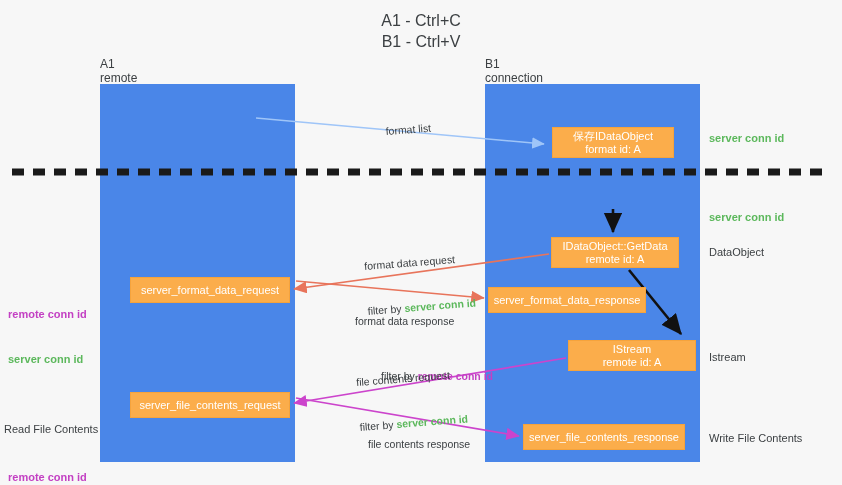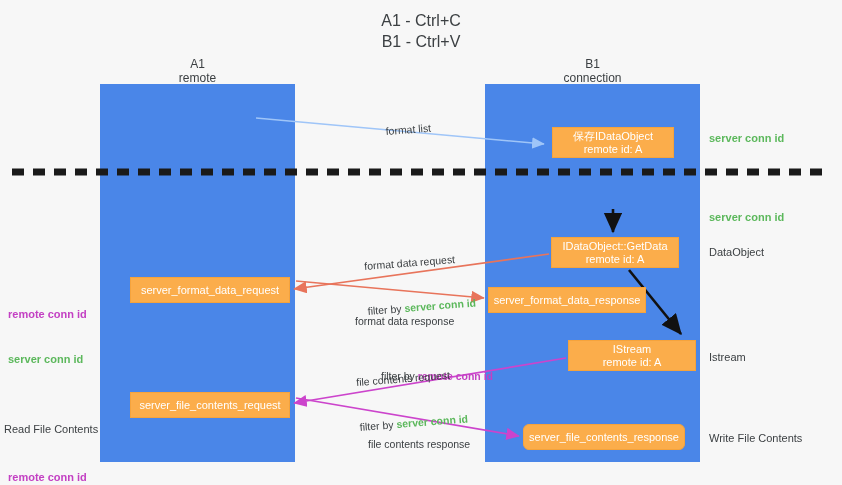--- a/index.html
+++ b/index.html
@@ -15,21 +15,21 @@
   .lane{position:absolute;background:#4a86e8;}
   #lane-a1{left:100px;top:84px;width:195px;height:378px;}
   #lane-b1{left:485px;top:84px;width:215px;height:378px;}
 
   
   #title{
     position:absolute;left:0;top:10px;width:842px;text-align:center;
     font-size:16px;line-height:21px;color:#3c4043;white-space:pre;
   }
   .lane-head{
-    position:absolute;text-align:center;font-size:12px;line-height:14px;
+    position:absolute;text-align:left;font-size:12px;line-height:14px;
     color:#3c4043;white-space:pre;
   }
   #head-a1{left:100px;top:57px;width:195px;}
   #head-b1{left:485px;top:57px;width:215px;}
 
   
   .box{
     position:absolute;box-sizing:border-box;
     display:flex;align-items:center;justify-content:center;
     text-align:center;color:#ffffff;white-space:pre;
@@ -39,21 +39,21 @@
   .box.orange{background:#fbad4b;border:1px solid #f5a33c;}
 
   #box-ctrlc{left:135px;top:104px;width:120px;height:28px;font-size:11.5px;}
   #box-idataobject{left:552px;top:127px;width:122px;height:31px;}
   #box-ctrlv{left:553px;top:180px;width:120px;height:28px;font-size:11.5px;}
   #box-getdata{left:551px;top:237px;width:128px;height:31px;}
   #box-istream{left:568px;top:340px;width:128px;height:31px;}
   #box-fmt-req{left:130px;top:277px;width:160px;height:26px;}
   #box-fmt-resp{left:488px;top:287px;width:158px;height:26px;}
   #box-file-req{left:130px;top:392px;width:160px;height:26px;}
-  #box-file-resp{left:523px;top:424px;width:162px;height:26px;border-radius:6px;}
+  #box-file-resp{left:523px;top:424px;width:162px;height:26px;}
 
   
   .ann{position:absolute;font-size:11px;line-height:15px;white-space:pre;}
   .green-t{color:#5cb85c;font-weight:bold;}
   .magenta-t{color:#c340c3;font-weight:bold;}
   .dark-t{color:#3c4043;}
 
   #ann-r1{left:709px;top:131px;}
   #ann-r2{left:709px;top:210px;}
   #ann-r3{left:709px;top:245px;}
@@ -119,21 +119,21 @@
     <line x1="549" y1="254" x2="294" y2="289" stroke="#e8745b" stroke-width="1.7" marker-end="url(#ah-red)"></line>
 
     <line x1="296" y1="281" x2="484" y2="298" stroke="#e8745b" stroke-width="1.7" marker-end="url(#ah-red)"></line>
 
     <line x1="566" y1="358" x2="294" y2="403" stroke="#cc44cc" stroke-width="1.7" marker-end="url(#ah-mag)"></line>
 
     <line x1="296" y1="398" x2="519" y2="436" stroke="#cc44cc" stroke-width="1.7" marker-end="url(#ah-mag)"></line>
   </svg>
 
   <div class="box orange" id="box-idataobject">保存IDataObject
-remote id: A</div>
+format id: A</div>
   <div class="box orange" id="box-getdata">IDataObject::GetData
 remote id: A</div>
   <div class="box orange" id="box-istream">IStream
 remote id: A</div>
   <div class="box orange" id="box-fmt-req">server_format_data_request</div>
   <div class="box orange" id="box-file-req">server_file_contents_request</div>
   <div class="box orange" id="box-fmt-resp">server_format_data_response</div>
   <div class="box orange" id="box-file-resp">server_file_contents_response</div>
 
   <div class="flab rot" id="flab-fmtlist">

